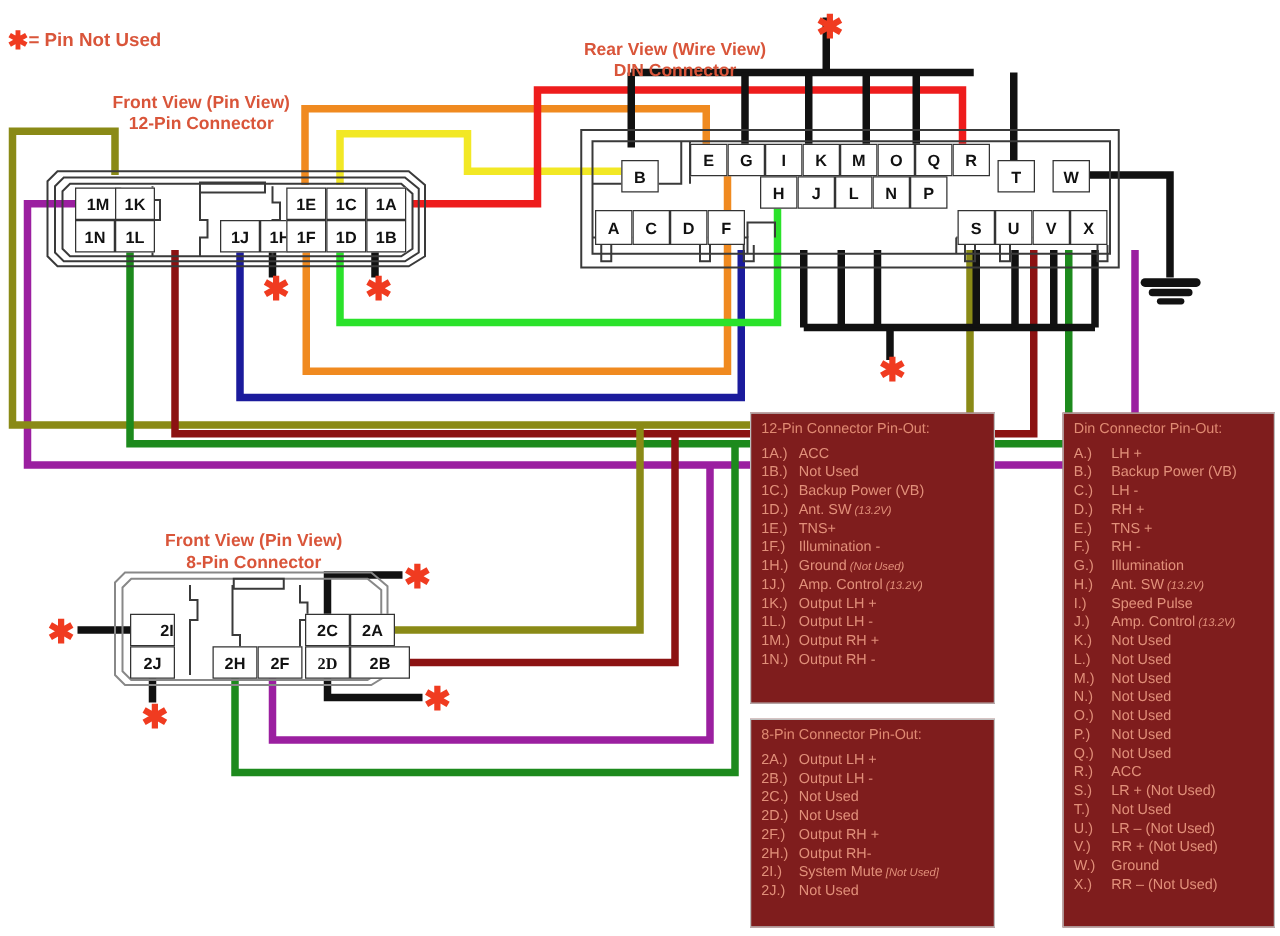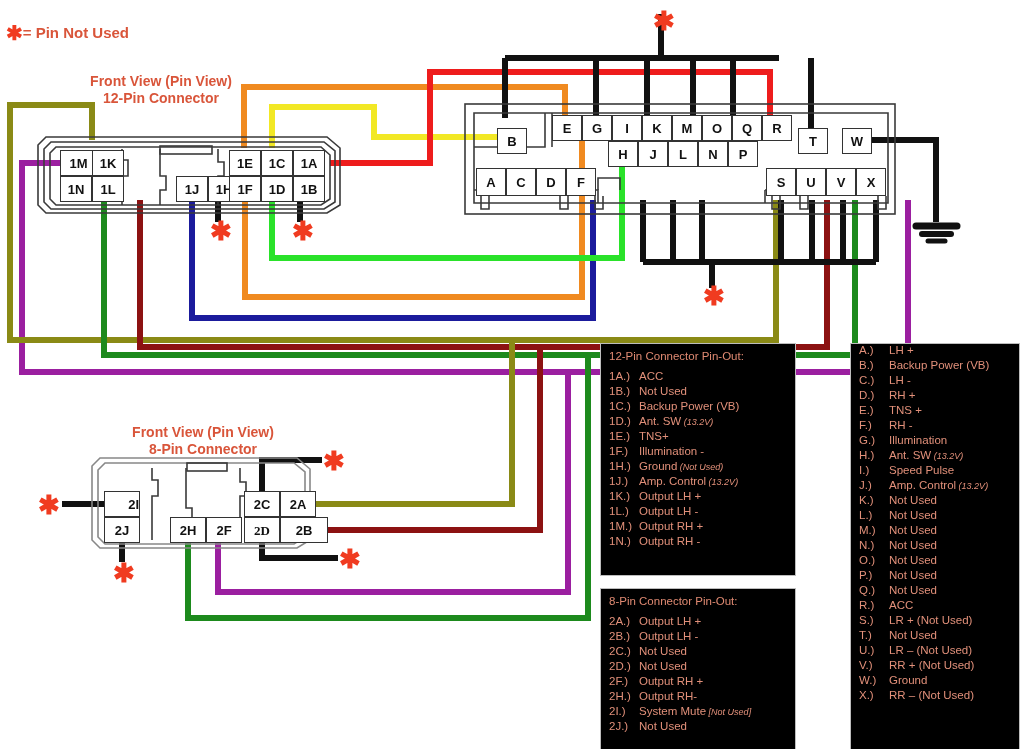--- a/index.html
+++ b/index.html
@@ -2,21 +2,21 @@
 <html><head>
 <meta charset="utf-8">
 <style>
   html,body{margin:0;padding:0;background:#fff;}
   body{width:1024px;height:749px;position:relative;overflow:hidden;
        font-family:"Liberation Sans",sans-serif;}
   #stage{position:absolute;left:0;top:0;width:1024px;height:749px;}
   svg{position:absolute;left:0;top:0;width:1024px;height:749px;}
   .lbl{position:absolute;color:#d9553a;font-weight:bold;font-size:14px;line-height:17px;
        text-align:center;white-space:nowrap;}
-  .legend-box{position:absolute;border:1px solid #bdbdbd;background:#000000;box-sizing:border-box;margin-top:13px;}
+  .legend-box{position:absolute;border:1px solid #bdbdbd;background:#7f1d1d;box-sizing:border-box;}
   .legend-title{color:#e08a72;font-size:11.5px;font-weight:normal;padding:6px 0 8px 8px;}
   .legend-row{color:#e2907a;font-size:11.5px;padding:0 0 3px 8px;white-space:nowrap;}
   .legend-row .k{display:inline-block;width:30px;}
   .legend-row .sm{font-size:9px;font-style:italic;}
   .pin{position:absolute;box-sizing:border-box;border:1px solid #333;background:#fff;
        font-size:13px;font-weight:bold;color:#111;text-align:center;}
   .star{position:absolute;color:#f03b20;font-weight:bold;line-height:1;}
 </style>
 </head>
 <body>
@@ -187,20 +187,24 @@
 
   <div class="lbl" style="left:6px;top:24px;font-size:15px;">
     <span style="color:#f03b20;font-size:20px;vertical-align:-2px;">✱</span><span>= Pin Not Used</span>
   </div>
 
   <div class="lbl" style="left:76px;top:73px;width:170px;">
     <div>Front View (Pin View)</div>
     <div>12-Pin Connector</div>
   </div>
 
+  <div class="lbl" style="left:455px;top:31px;width:170px;">
+    <div>Rear View (Wire View)</div>
+    <div>DIN Connector</div>
+  </div>
 
   <div class="lbl" style="left:118px;top:424px;width:170px;">
     <div>Front View (Pin View)</div>
     <div>8-Pin Connector</div>
   </div>
 
   <div class="star" style="left:210px;top:218px;font-size:26px;">✱</div>
   <div class="star" style="left:292px;top:218px;font-size:26px;">✱</div>
   <div class="star" style="left:653px;top:8px;font-size:26px;">✱</div>
   <div class="star" style="left:703px;top:283px;font-size:26px;">✱</div>
@@ -235,20 +239,21 @@
         <div class="legend-row"><span class="k">2C.)</span><span>Not Used</span></div>
         <div class="legend-row"><span class="k">2D.)</span><span>Not Used</span></div>
         <div class="legend-row"><span class="k">2F.)</span><span>Output RH +</span></div>
         <div class="legend-row"><span class="k">2H.)</span><span>Output RH-</span></div>
         <div class="legend-row"><span class="k">2I.)</span><span>System Mute</span><span class="sm"> [Not Used]</span></div>
         <div class="legend-row"><span class="k">2J.)</span><span>Not Used</span></div>
       </div>
   </div>
 
   <div class="legend-box" style="left:850px;top:330px;width:170px;height:412px;">
+    <div class="legend-title">Din Connector Pin-Out:</div>
     <div>
         <div class="legend-row"><span class="k">A.)</span><span>LH +</span></div>
         <div class="legend-row"><span class="k">B.)</span><span>Backup Power (VB)</span></div>
         <div class="legend-row"><span class="k">C.)</span><span>LH -</span></div>
         <div class="legend-row"><span class="k">D.)</span><span>RH +</span></div>
         <div class="legend-row"><span class="k">E.)</span><span>TNS +</span></div>
         <div class="legend-row"><span class="k">F.)</span><span>RH -</span></div>
         <div class="legend-row"><span class="k">G.)</span><span>Illumination</span></div>
         <div class="legend-row"><span class="k">H.)</span><span>Ant. SW</span><span class="sm"> (13.2V)</span></div>
         <div class="legend-row"><span class="k">I.)</span><span>Speed Pulse</span></div>

